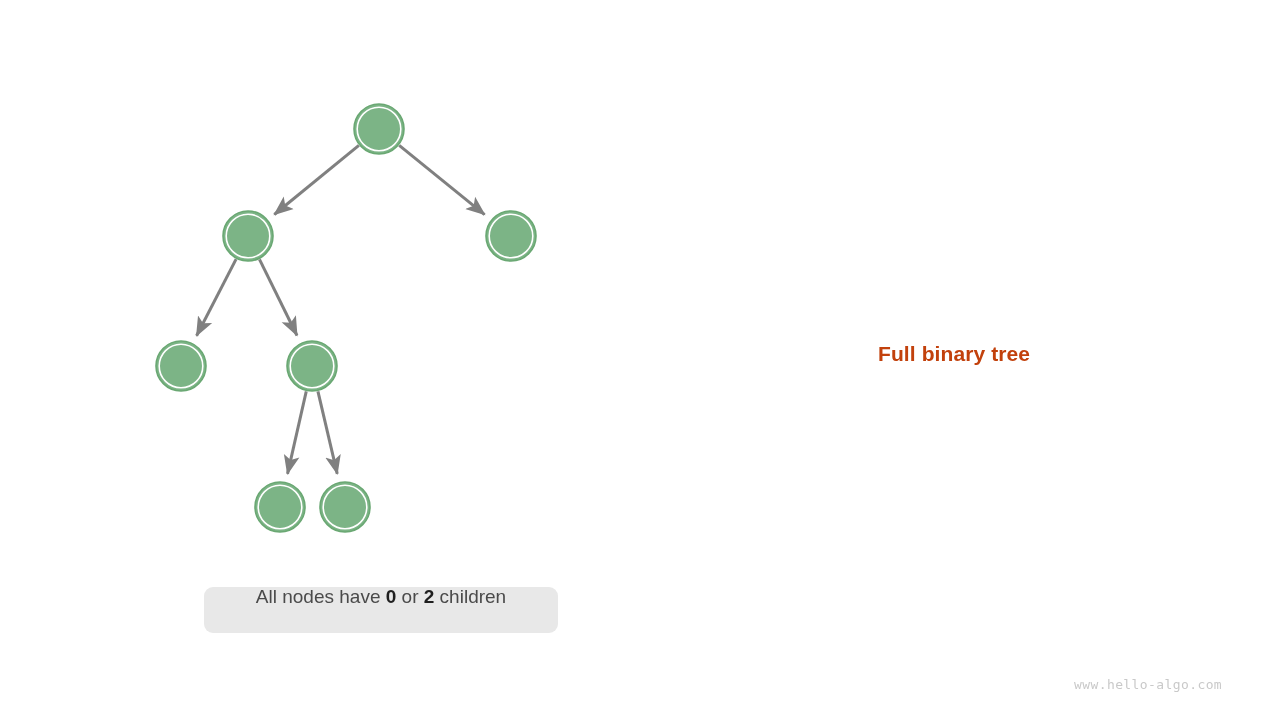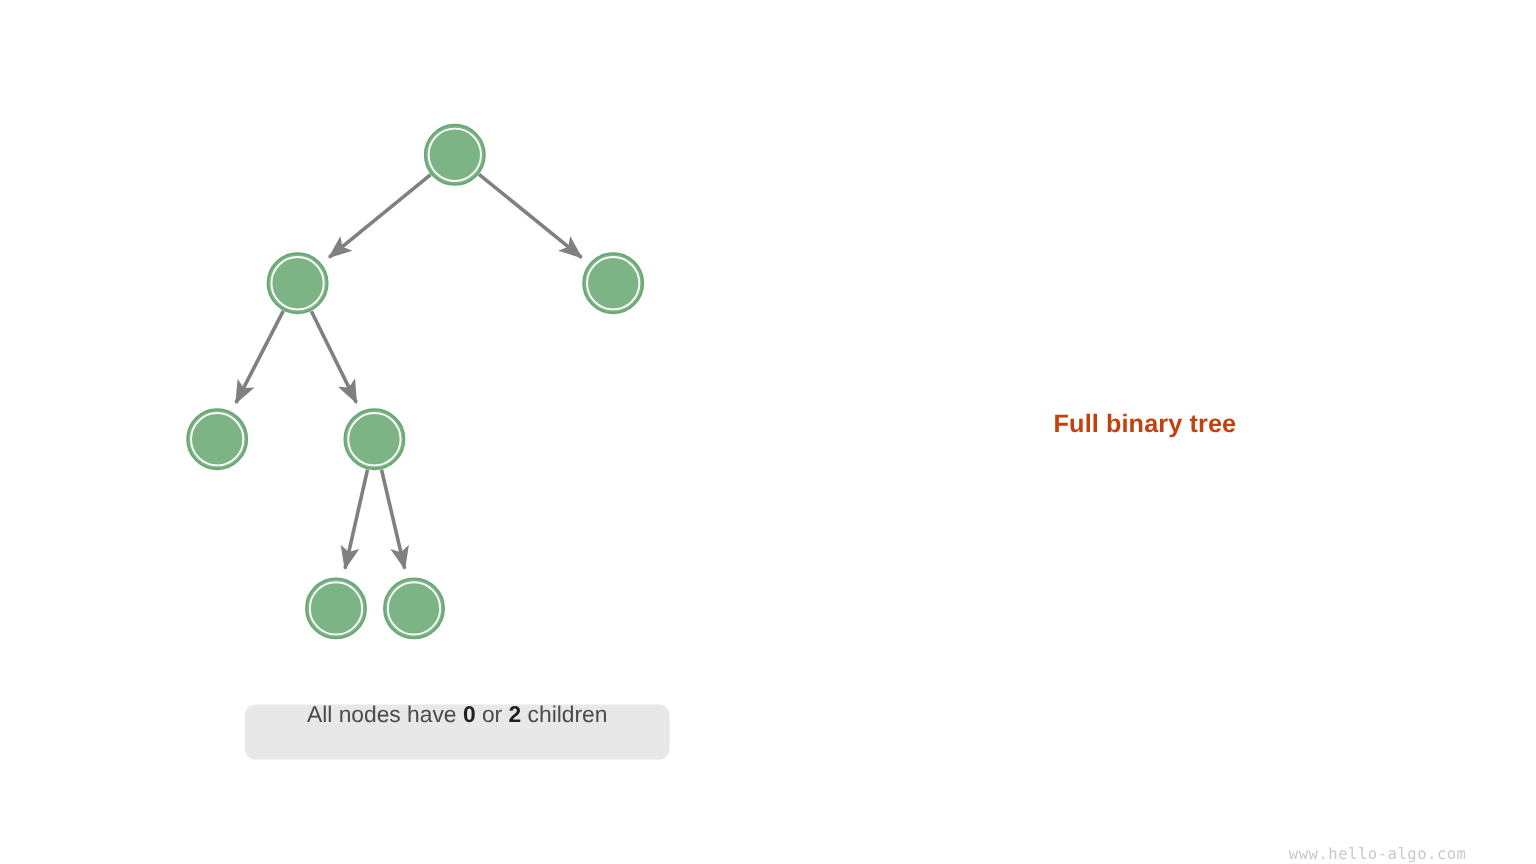--- a/index.html
+++ b/index.html
@@ -60,21 +60,20 @@
   }
   .watermark {
     position: absolute;
     left: 1074px;
     top: 677px;
     font-family: "DejaVu Sans Mono", monospace;
     font-size: 13px;
     color: #c9c9c9;
     letter-spacing: 0.4px;
     white-space: nowrap;
-    margin-top: 28px;
   }
 </style>
 </head>
 <body>
 
 <div id="stage">
 
   <svg id="tree-svg" viewBox="0 0 1280 720" xmlns="http://www.w3.org/2000/svg">
     <defs>
       <marker id="arrowhead" markerWidth="7" markerHeight="7" refX="6.2" refY="3" orient="auto" markerUnits="strokeWidth">

